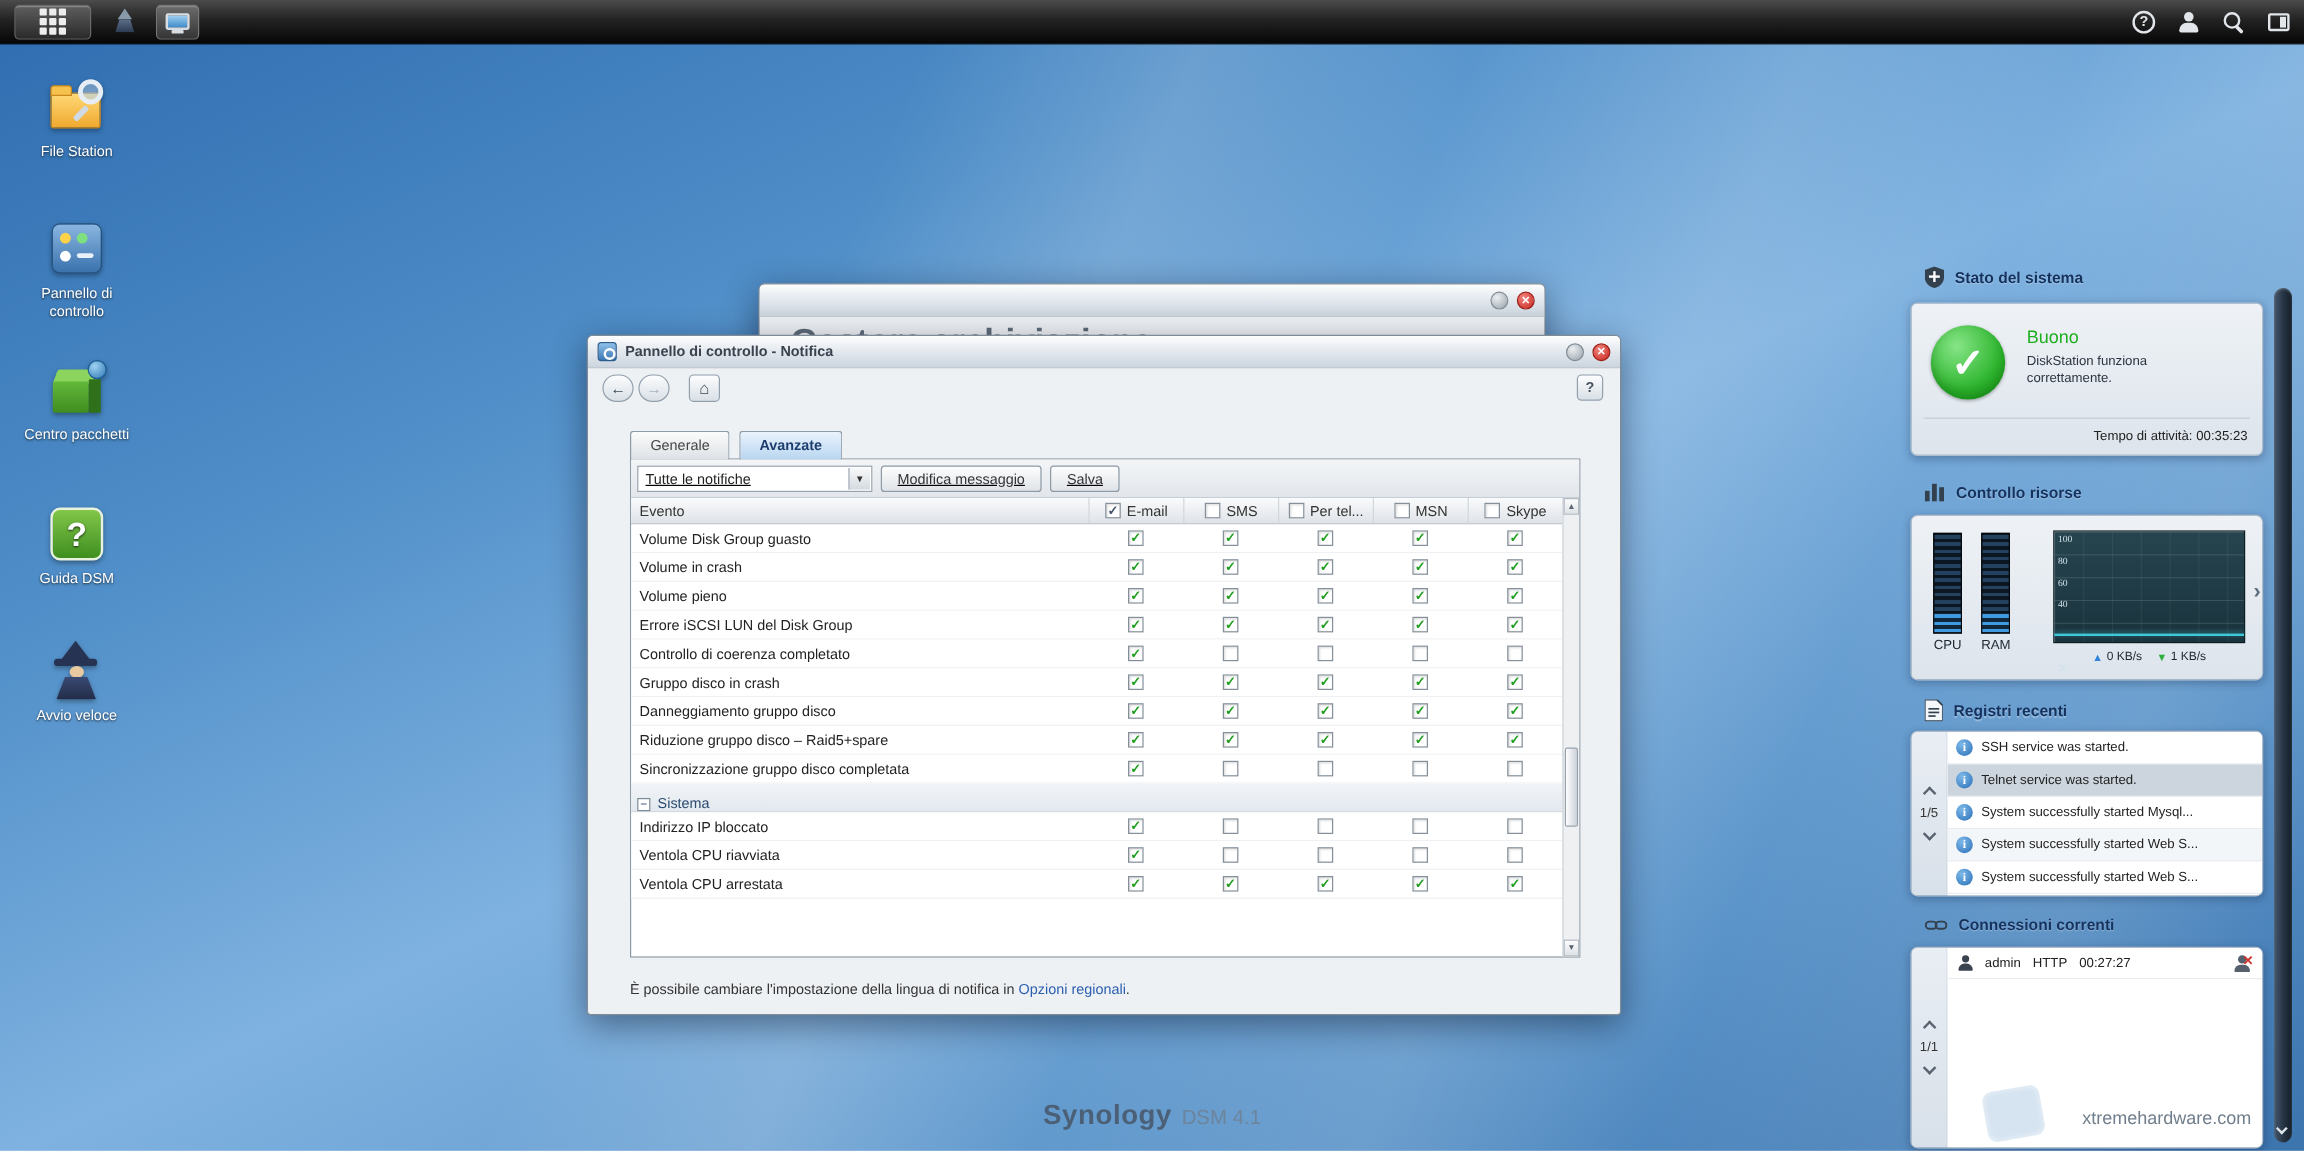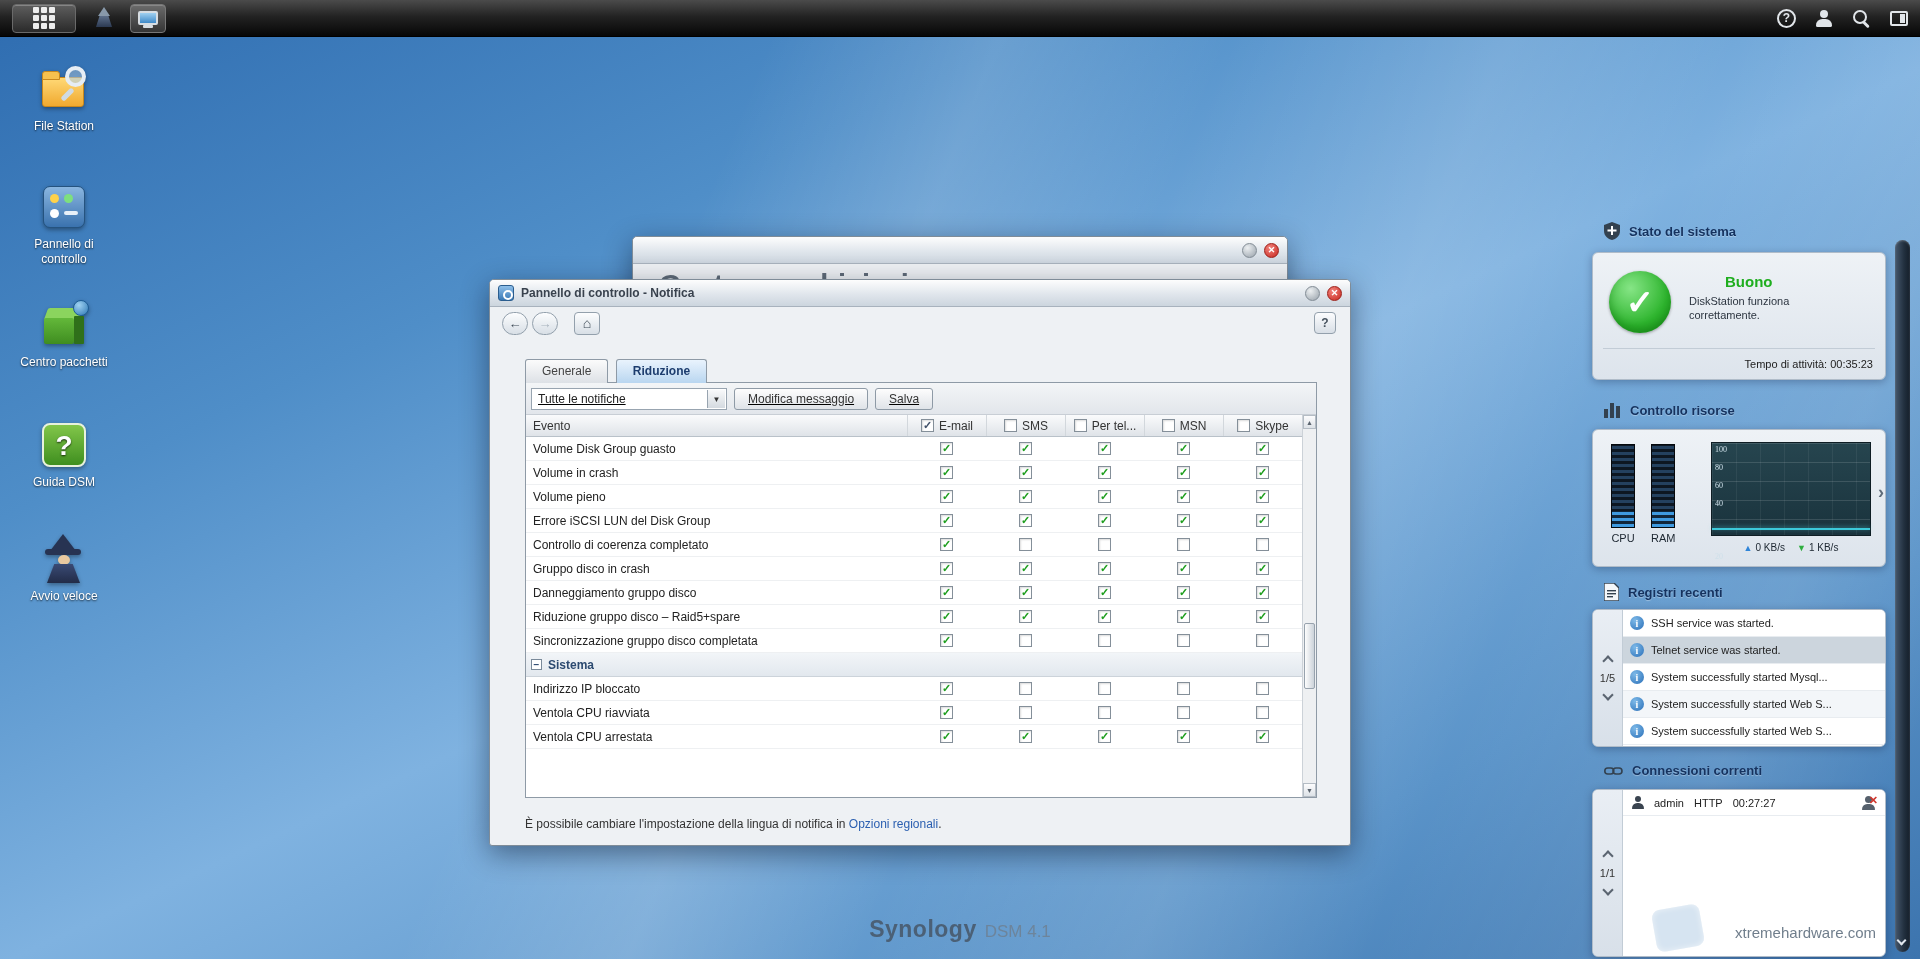--- a/index.html
+++ b/index.html
@@ -102,40 +102,40 @@
   .thead { position:absolute; left:0; right:14px; top:32px; height:22px; display:flex; align-items:stretch; background:linear-gradient(#fafbfc,#dfe3e8); border-bottom:1px solid #b9c1c9; font-size:12px; color:#333; }
   .cell-event { flex:1; display:flex; align-items:center; padding-left:7px; }
   .cell-cb { width:79px; display:flex; align-items:center; justify-content:center; gap:5px; }
   .thead .cell-cb { border-left:1px solid #d2d7dc; }
   .cb { width:13px; height:13px; border:1px solid #848f99; background:#fff; display:inline-flex; align-items:center; justify-content:center; font-size:11px; font-weight:bold; color:#1f9e1f; box-shadow:inset 1px 1px 2px rgba(0,0,0,.14); cursor:pointer; flex:0 0 auto; }
   .cb.checked::after { content:"✓"; margin-top:-1px; }
   .hdrcb { color:#44536b; }
 
   .tbody { position:absolute; left:0; right:14px; top:54px; bottom:0; overflow:hidden; }
   .trow { display:flex; height:24px; align-items:center; border-bottom:1px solid #eef0f2; font-size:12px; color:#222; background:#fff; }
-  .trow.section { background:linear-gradient(#f2f5f8,#e2e8ee); font-weight:bold; color:#2c4a70; border-bottom:1px solid #ccd3da; }
+  .trow.section { background:linear-gradient(#f2f5f8,#e2e8ee); font-weight:normal; color:#2c4a70; border-bottom:1px solid #ccd3da;align-items:flex-end; }
   .collapse { width:11px; height:11px; border:1px solid #7a8a9a; background:#fff; margin:0 6px 0 5px; font-size:10px; line-height:9px; text-align:center; color:#2c4a70; cursor:pointer; }
   .collapse::after { content:"−"; }
 
   .vscroll { position:absolute; right:0; top:32px; bottom:0; width:14px; background:#eef0f2; border-left:1px solid #ccd2d8; }
   .vs-arrow { position:absolute; left:0; right:0; height:14px; text-align:center; font-size:7px; color:#5a646e; line-height:14px; background:linear-gradient(#fcfcfd,#dde2e7); border:1px solid #b4bcc4; cursor:pointer; }
   .vs-up { top:0; } .vs-dn { bottom:0; }
   .vs-thumb { position:absolute; left:1px; right:1px; top:208px; height:66px; background:linear-gradient(90deg,#fdfdfd,#ccd3da); border:1px solid #97a2ad; border-radius:2px; cursor:pointer; }
 
   .wfooter { position:absolute; left:35px; bottom:14px; font-size:12px; color:#333; }
   .wfooter .link { color:#2b5fb0; cursor:pointer; }
 
   
   .whead { position:absolute; display:flex; align-items:center; gap:9px; font-size:13px; font-weight:bold; color:#15325f; z-index:20; text-shadow:0 1px 1px rgba(255,255,255,.35); }
   .wicon { display:inline-flex; }
   .wcard { position:absolute; left:1592px; width:294px; background:linear-gradient(#eef2f6,#dde4ec); border:1px solid #b0bcc9; border-radius:6px; box-shadow:0 2px 8px rgba(0,10,40,.28); z-index:20; }
 
   .status-circle { position:absolute; left:16px; top:18px; width:62px; height:62px; border-radius:50%; color:#fff; font-size:34px; font-weight:bold; display:flex; align-items:center; justify-content:center;
     background:radial-gradient(circle at 35% 28%, #86e586, #2eb52e 62%, #1d971d); box-shadow:inset 0 -5px 9px rgba(0,90,0,.35), 0 1px 3px rgba(0,0,0,.35); }
-  .status-state { position:absolute; left:96px; top:20px; color:#1fae1f; font-weight:bold; font-size:15px;margin-left:36px; }
+  .status-state { position:absolute; left:96px; top:20px; color:#1fae1f; font-weight:normal; font-size:15px; }
   .status-desc { position:absolute; left:96px; top:41px; font-size:11px; color:#2c3540; width:160px; line-height:1.3; }
   .status-sep { position:absolute; left:10px; right:10px; bottom:30px; border-top:1px solid #c2ccd6; }
   .uptime { position:absolute; right:12px; bottom:9px; font-size:11px; color:#222; }
 
   .gauge { position:absolute; top:14px; width:24px; height:84px; background:#10181f; border:1px solid #05090d;
     background-image:repeating-linear-gradient(to top, #24415f 0 3px, #0d1722 3px 6px); }
   .gauge::after { content:''; position:absolute; left:0; right:0; bottom:0; height:16px;
     background:repeating-linear-gradient(to top, #3f9ae0 0 3px, #11273c 3px 6px); }
   .g-cpu { left:18px; } .g-ram { left:58px; }
   .glabel { position:absolute; top:102px; width:24px; text-align:center; font-size:11px; color:#1c2630; }
@@ -278,21 +278,21 @@
     <span class="wbtn close"></span>
   </div>
   <div class="ntoolbar">
     <span class="nav-round nav-back">←</span>
     <span class="nav-round nav-fwd">→</span>
     <span class="nav-round nav-home">⌂</span>
     <span class="help-sq">?</span>
   </div>
   <div class="ntabs">
     <span class="tab">Generale</span>
-    <span class="tab active">Riduzione</span>
+    <span class="tab active">Avanzate</span>
   </div>
 
   <div class="cbox">
     <div class="fbar">
       <div class="dd">
         <span>Tutte le notifiche</span>
         <span class="dd-arrow">▼</span>
       </div>
       <div class="btn">Modifica messaggio</div>
       <div class="btn">Salva</div>

